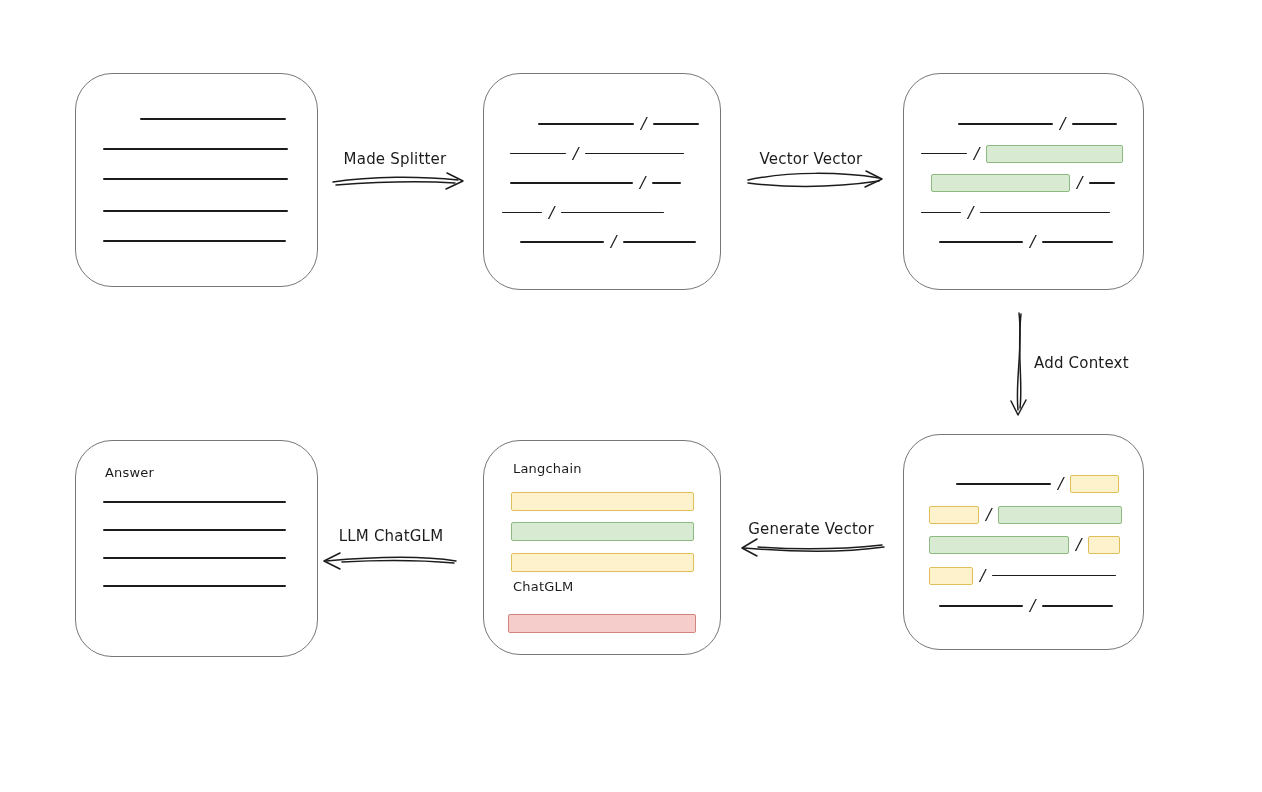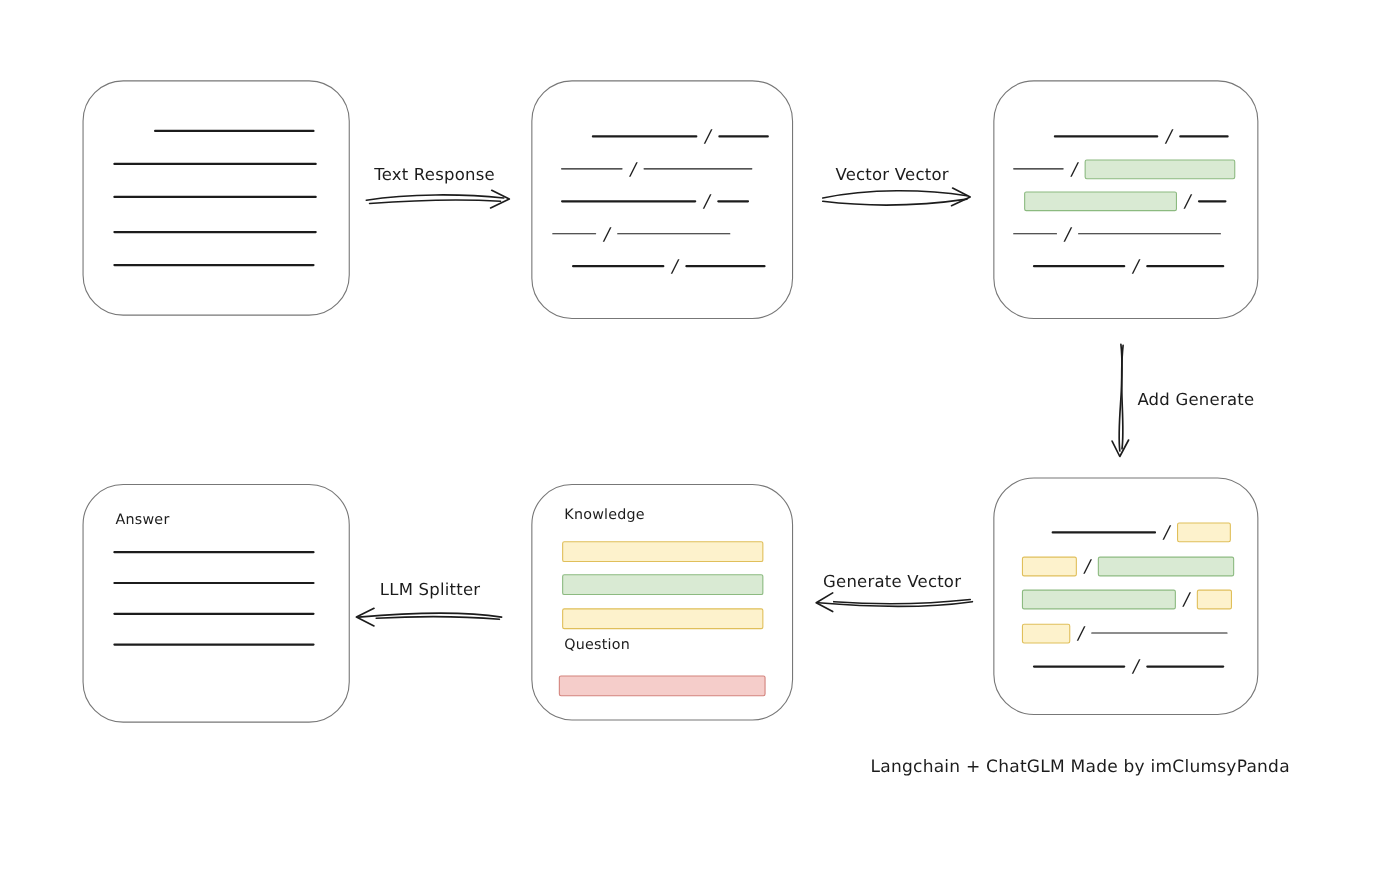--- a/index.html
+++ b/index.html
@@ -144,37 +144,36 @@
         <div class="seg-line" style="width: 124px;"></div>
       </div>
       <div class="chunk-row" style="top: 161px; left: 35px;">
         <div class="seg-line" style="width: 84px;"></div>
         <span class="sep">/</span>
         <div class="seg-line" style="width: 71px;"></div>
       </div>
     </div>
 
   <div class="node" id="node-prompt" style="left:483px;top:440px;width:236px;height:213px">
-    <div class="inner-label" style="left:29px;top:20px">Knowledge</div>
-    <div class="inner-label" style="left:29px;top:138px">Question</div>
+    <div class="inner-label" style="left:29px;top:20px">Langchain</div>
+    <div class="inner-label" style="left:29px;top:138px">ChatGLM</div>
   <div class="prompt-bar bar-yellow" style="left: 27px; top: 51px; width: 181px; height: 17px;"></div>
       <div class="prompt-bar bar-green" style="left: 27px; top: 81px; width: 181px; height: 17px;"></div>
       <div class="prompt-bar bar-yellow" style="left: 27px; top: 112px; width: 181px; height: 17px;"></div>
       <div class="prompt-bar bar-red" style="left: 24px; top: 173px; width: 186px; height: 17px;"></div>
     </div>
 
   <div class="node" id="node-answer" style="left:75px;top:440px;width:241px;height:215px">
     <div class="inner-label" style="left:29px;top:24px">Answer</div>
   <div class="hline" style="left: 27px; top: 60px; width: 183px;"></div>
       <div class="hline" style="left: 27px; top: 88px; width: 183px;"></div>
       <div class="hline" style="left: 27px; top: 116px; width: 183px;"></div>
       <div class="hline" style="left: 27px; top: 144px; width: 183px;"></div>
     </div>
 
-  <div class="flow-label" style="left:330px;top:150px;width:130px">Text Response</div>
+  <div class="flow-label" style="left:330px;top:150px;width:130px">Made Splitter</div>
   <div class="flow-label" style="left:746px;top:150px;width:130px">Vector Vector</div>
-  <div class="flow-label" style="left:1034px;top:354px">Add Generate</div>
+  <div class="flow-label" style="left:1034px;top:354px">Add Context</div>
   <div class="flow-label" style="left:738px;top:520px;width:146px">Generate Vector</div>
-  <div class="flow-label" style="left:328px;top:527px;width:126px">LLM Splitter</div>
+  <div class="flow-label" style="left:328px;top:527px;width:126px">LLM ChatGLM</div>
 
-  <div class="caption" style="left:783px;top:688px;width:398px">Langchain + ChatGLM Made by imClumsyPanda</div>
 
 </div>
 
 </body></html>

